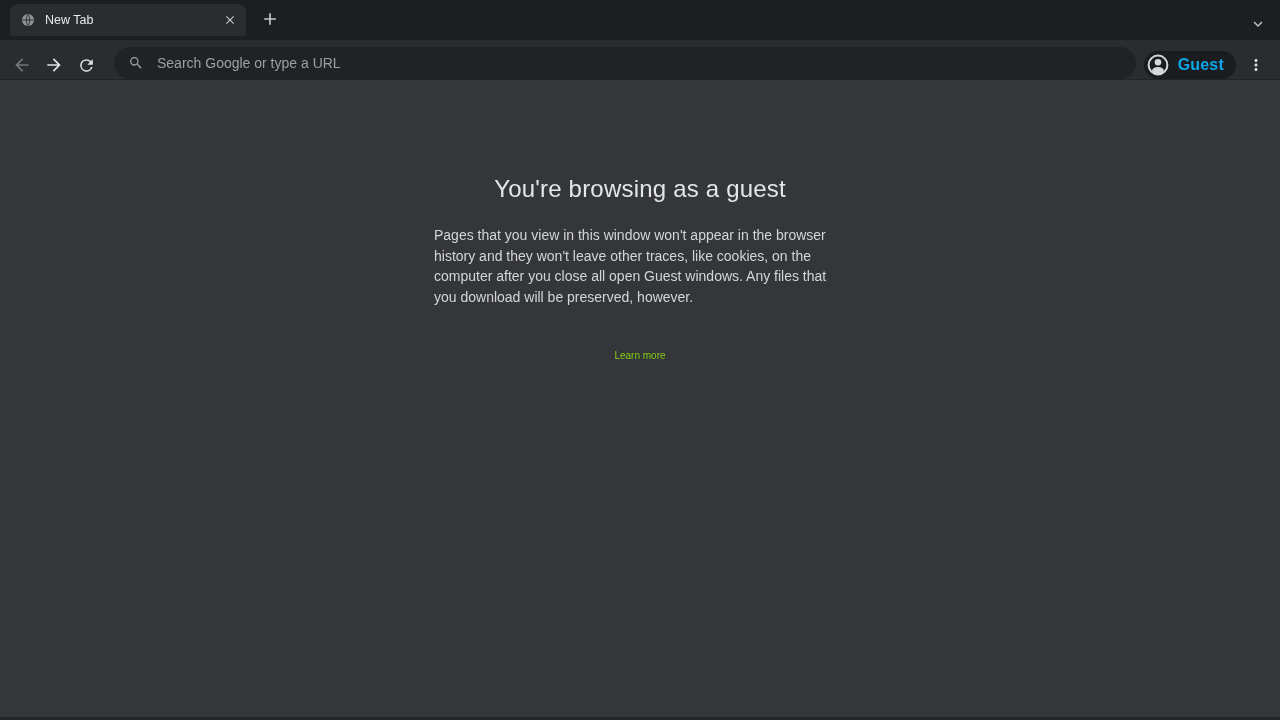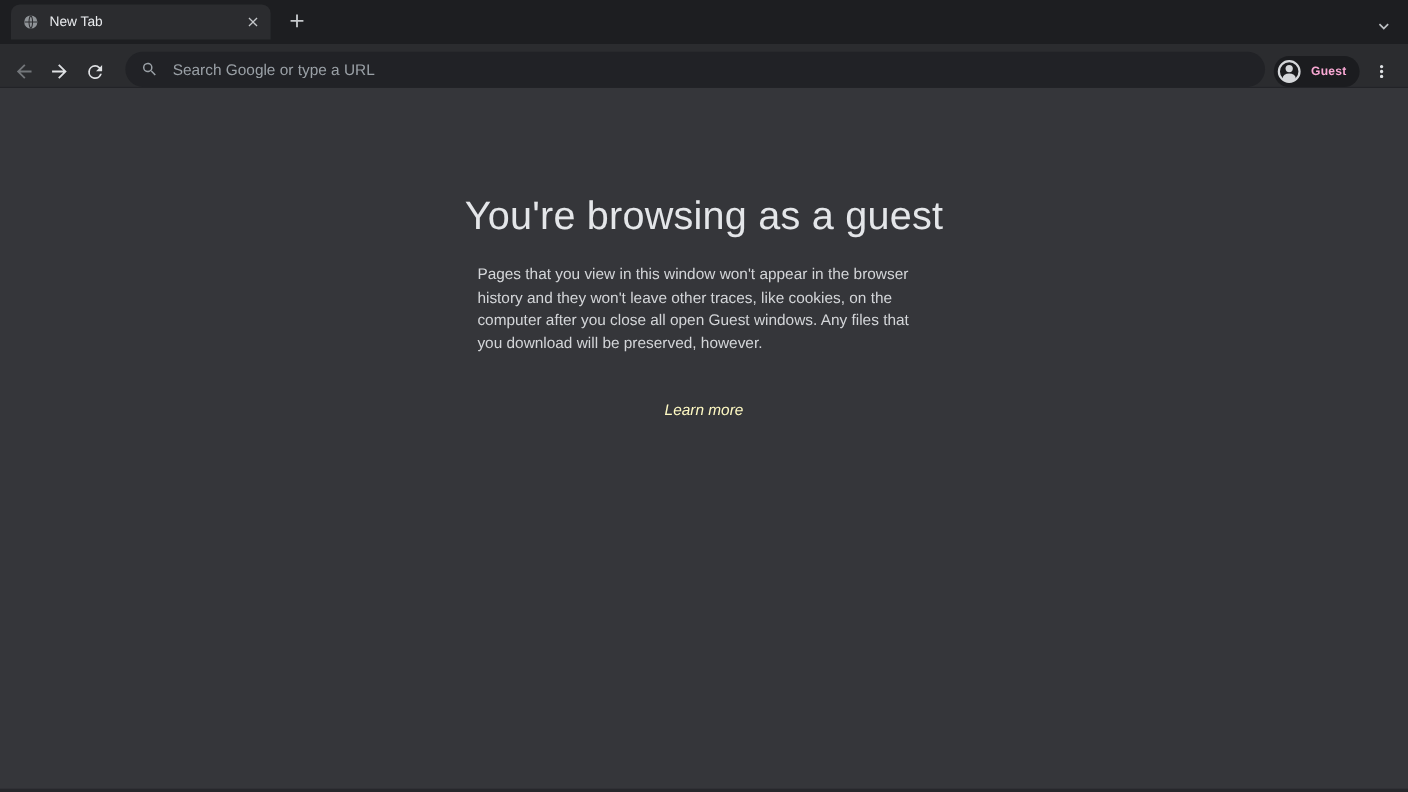--- a/index.html
+++ b/index.html
@@ -50,34 +50,34 @@
   .omnibox input{
     background:transparent;border:none;outline:none;color:#e8eaed;
     font-size:14px;width:100%;margin-left:11px;
     font-family:"Liberation Sans", sans-serif;
   }
   .omnibox input::placeholder{color:#9aa0a6;opacity:1;}
   .profile{
     height:28px;background:#1b1c1f;border-radius:14px;display:flex;align-items:center;
     gap:8px;padding:0 12px 0 2px;flex:none;cursor:pointer;margin-right:6px;
   }
-  .profile-label{font-size:11px;font-weight:700;color:#f9a8d4;letter-spacing:.2px;}
+  .profile-label{font-size:16px;font-weight:700;color:#0ea5e9;letter-spacing:.2px;}
   .menu-btn{margin-right:0;}
   
   .content{padding-top:95px;text-align:center;}
   .content h1{
-    margin:0;font-size:36px;font-weight:400;color:#e4e6e9;letter-spacing:.2px;
+    margin:0;font-size:24px;font-weight:400;color:#e4e6e9;letter-spacing:.2px;
   }
   .content p{
     width:412px;margin:22px auto 0;text-align:left;font-size:14px;
     line-height:20.5px;color:#d3d5d8;
   }
   .learn-more{
-    display:inline-block;margin-top:43px;font-size:14px;font-weight:500;
-    color:#fef9c3;text-decoration:none;cursor:pointer;font-style:italic;
+    display:inline-block;margin-top:43px;font-size:10px;font-weight:500;
+    color:#84cc16;text-decoration:none;cursor:pointer;
   }
   .bottom-edge{
     position:absolute;left:0;right:0;bottom:0;height:3px;background:#26272b;
   }
   svg{display:block;}
 </style>
 </head>
 <body>
 
 <div class="window">

